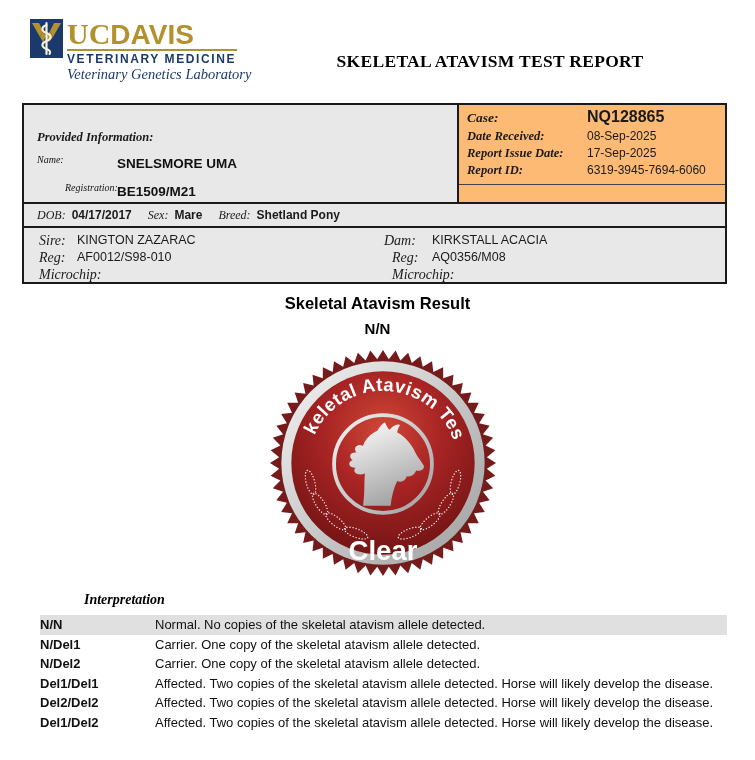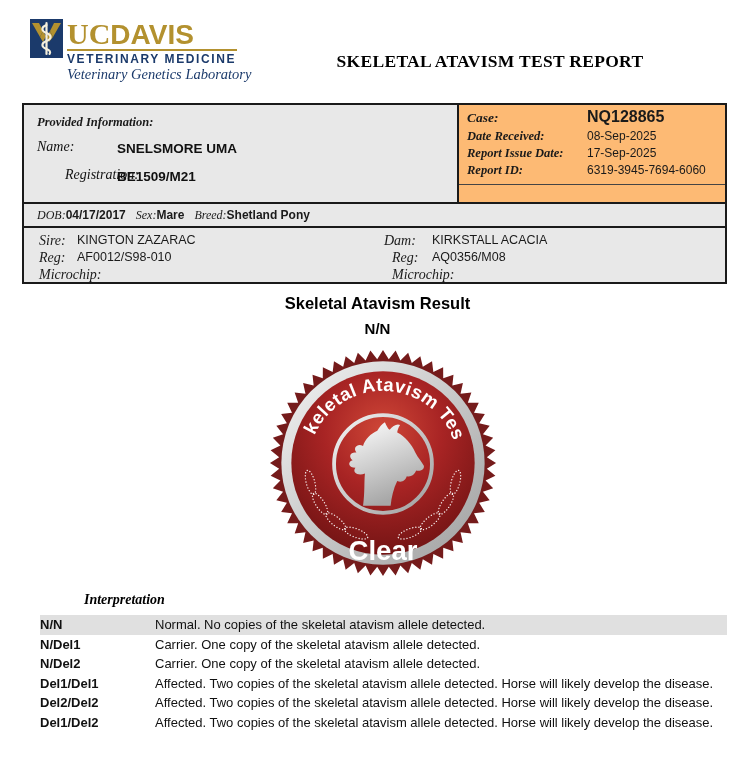--- a/index.html
+++ b/index.html
@@ -13,33 +13,33 @@
   .logo-ucdavis{left:67px;top:19px;height:30px;line-height:30px;white-space:nowrap;}
   .logo-uc{font-family:"Liberation Serif",serif;font-weight:bold;font-size:30px;color:#b3912f;letter-spacing:0px;}
   .logo-davis{font-family:"Liberation Sans",sans-serif;font-weight:bold;font-size:28px;color:#b3912f;letter-spacing:0px;}
   .logo-rule{left:67px;top:49px;width:170px;height:2px;background:#b3912f;}
   .logo-vetmed{left:67px;top:52px;font-weight:bold;font-size:12px;letter-spacing:1.6px;color:#1b3a6b;}
   .logo-vgl{left:67px;top:66px;font-family:"Liberation Serif",serif;font-style:italic;font-size:14.5px;color:#1b3a6b;}
   .report-title{left:280px;top:51px;width:420px;text-align:center;
     font-family:"Liberation Serif",serif;font-weight:bold;font-size:17.5px;color:#000;letter-spacing:.3px;}
   
   .info-box{left:22px;top:103px;width:705px;height:181px;border:2px solid #1a1a1a;box-sizing:border-box;background:#e8e8e8;}
-  .row1-left{left:0;top:1px;width:433px;height:97px;background:#e8e8e8;}
+  .row1-left{left:0;top:16px;width:433px;height:97px;background:#e8e8e8;}
   .row1-right{left:433px;top:0;width:268px;height:97px;background:#fdba74;border-left:2px solid #1a1a1a;box-sizing:border-box;}
   .ser-i{font-family:"Liberation Serif",serif;font-style:italic;}
   .provided-heading{left:13px;top:9px;font-family:"Liberation Serif",serif;font-style:italic;font-weight:bold;font-size:12.5px;}
-  .pi-label{font-size:14px;color:#111;text-align:right;}
+  .pi-label{font-size:10px;color:#111;text-align:right;}
   .pi-value{font-weight:bold;font-size:13.5px;color:#111;}
   .case-label{font-family:"Liberation Serif",serif;font-style:italic;font-weight:bold;font-size:12.5px;}
   .case-value{font-size:12px;}
   .case-value-big{font-weight:bold;font-size:16px;}
   .verify-rule{left:0;bottom:17px;width:100%;height:1px;background:#444;}
   .verify-text{left:0;bottom:2px;width:100%;text-align:center;font-size:10.5px;color:#222;}
   .dob-row{left:0;top:97px;width:701px;height:24px;background:#e8e8e8;border-top:2px solid #1a1a1a;box-sizing:border-box;
-    padding-left:13px;display:flex;align-items:center;white-space:nowrap;}
+    padding-left:13px;display:flex;align-items:center;gap:6px;white-space:nowrap;}
   .dob-label{font-family:"Liberation Serif",serif;font-style:italic;font-size:12px;}
   .dob-value{font-weight:bold;font-size:12px;margin-right:10px;}
   .parents{left:0;top:121px;width:701px;height:56px;background:#e8e8e8;border-top:2px solid #1a1a1a;box-sizing:border-box;}
   .parent-label{font-family:"Liberation Serif",serif;font-style:italic;font-size:14px;}
   .parent-value{font-size:12.5px;}
   
   .result-heading{left:0;top:294px;width:755px;text-align:center;font-weight:bold;font-size:16.5px;color:#000;}
   .result-value{left:0;top:320px;width:755px;text-align:center;font-weight:bold;font-size:15px;color:#000;}
   .seal{left:269px;top:349px;width:228px;height:228px;}
   .seal-toptext{font-family:"Liberation Sans",sans-serif;font-weight:bold;font-size:19.5px;letter-spacing:.5px;fill:#ffffff;}

